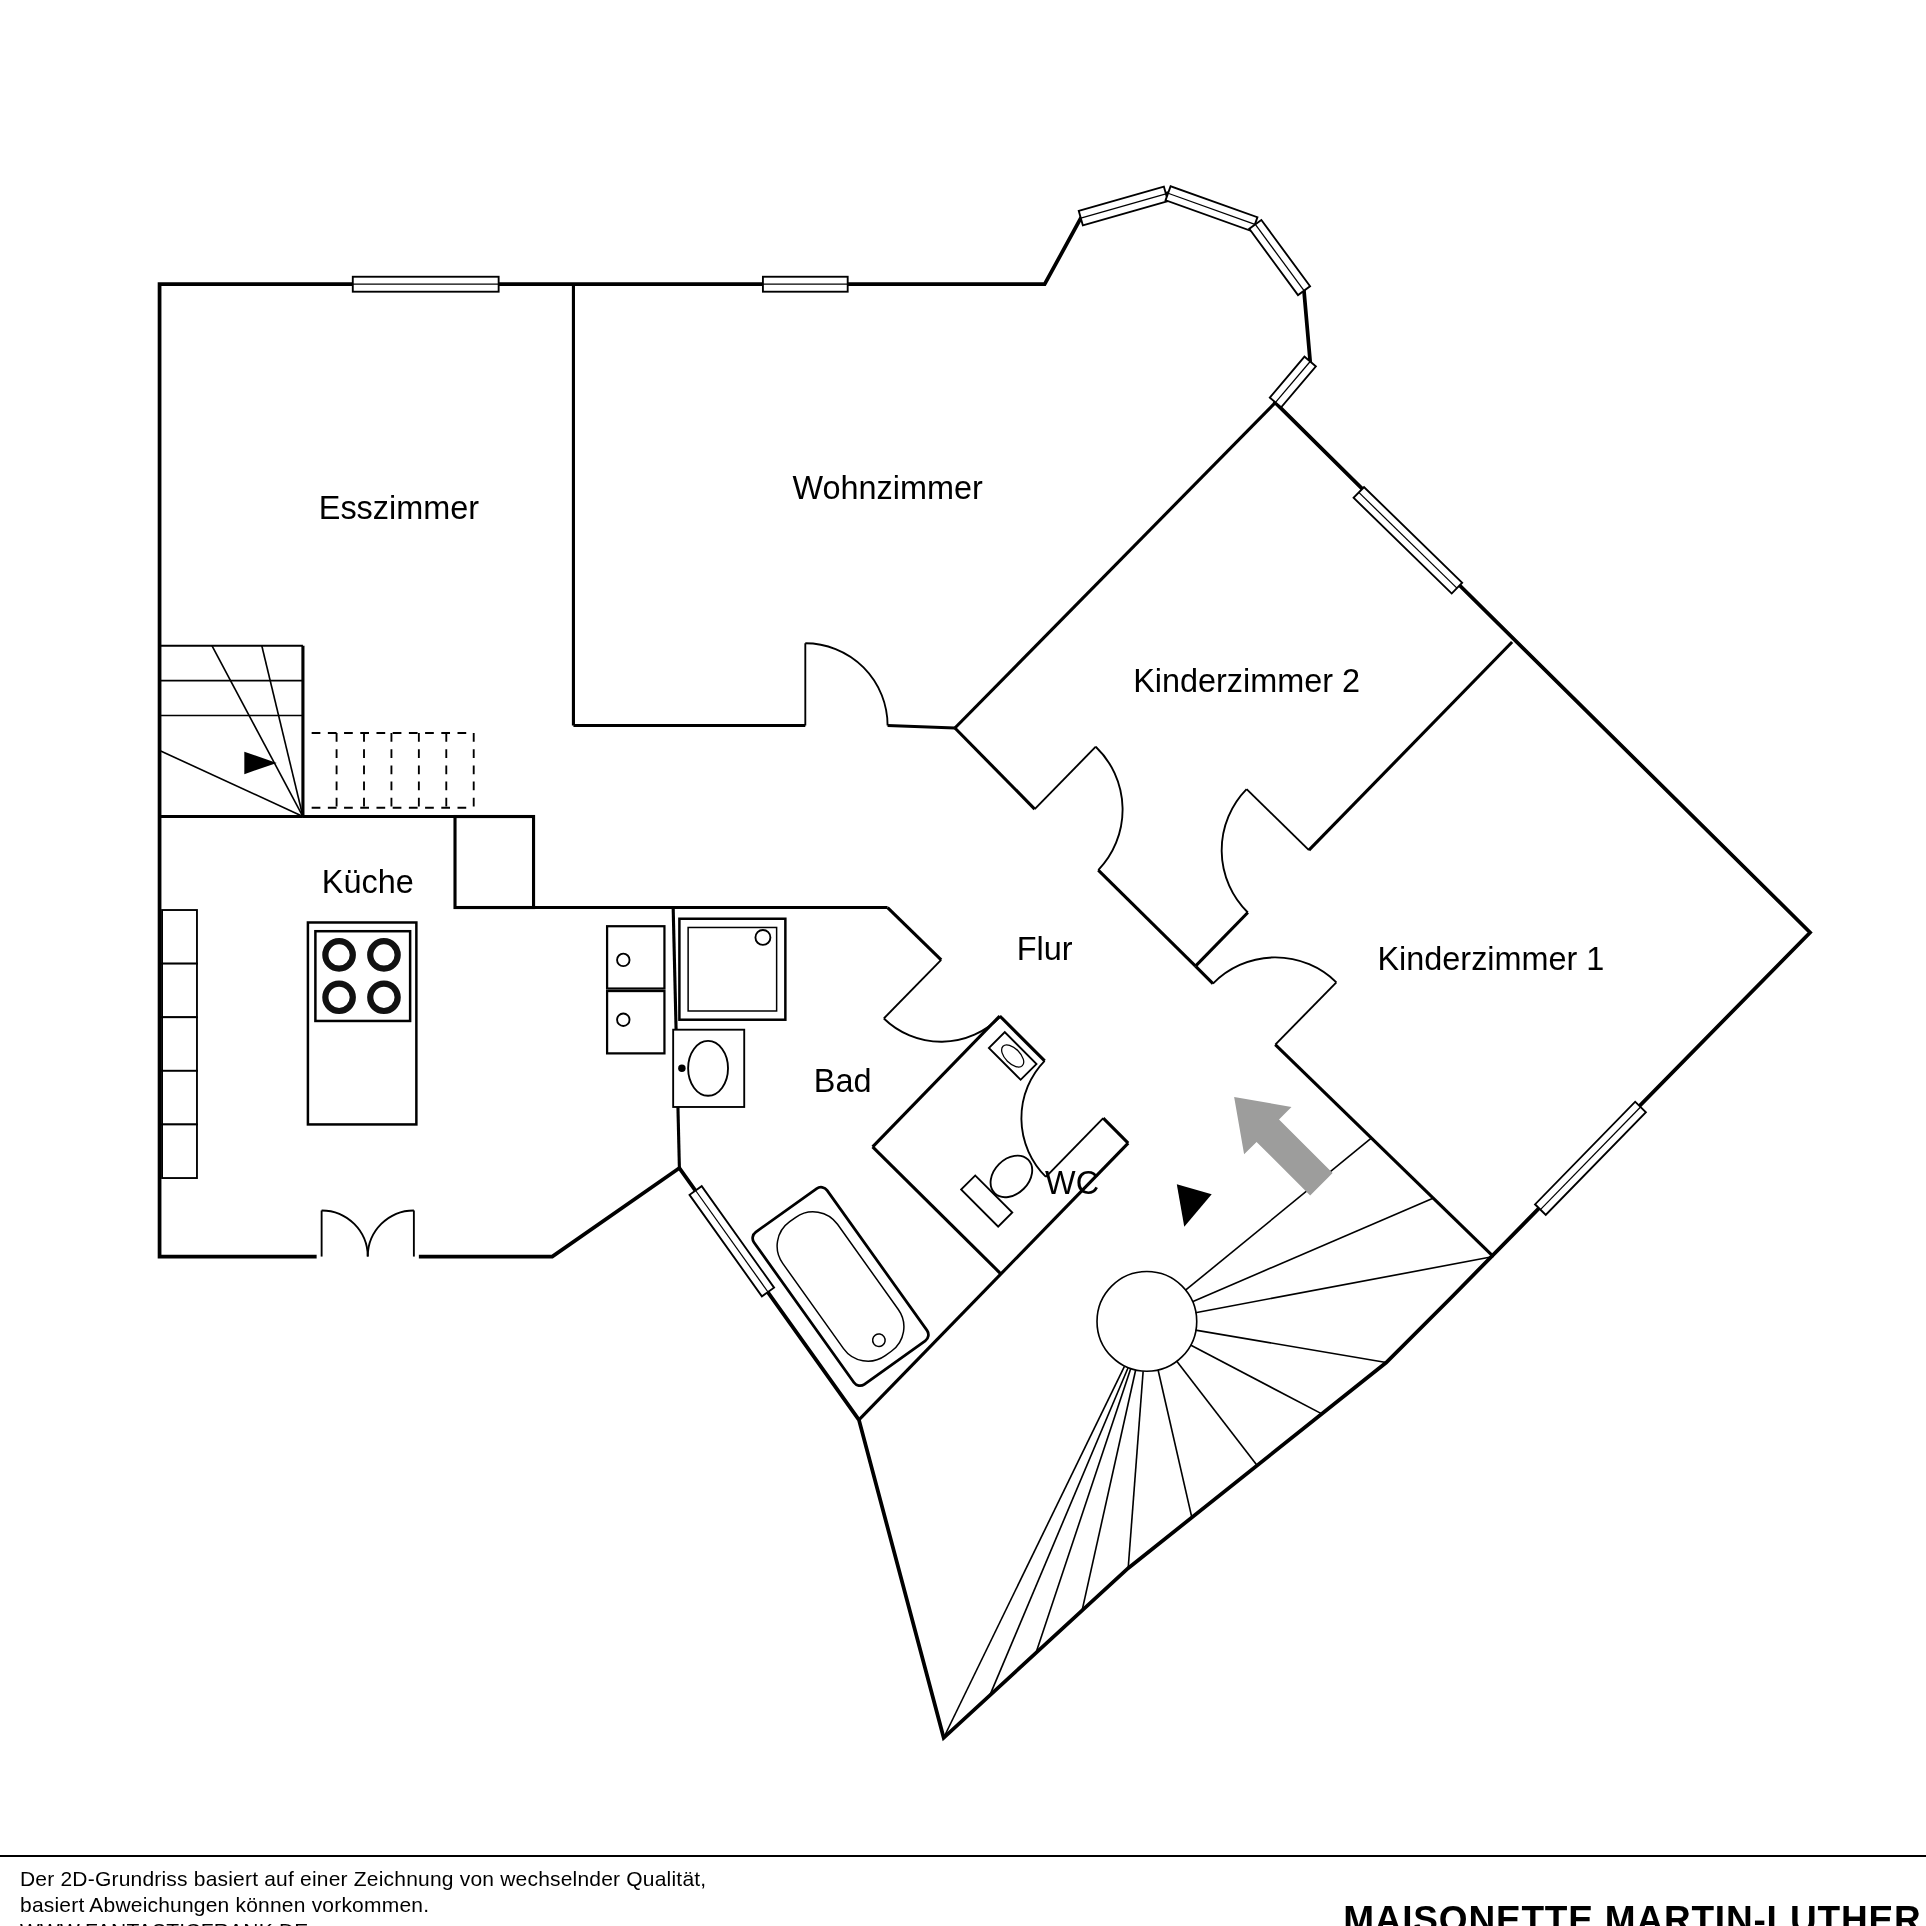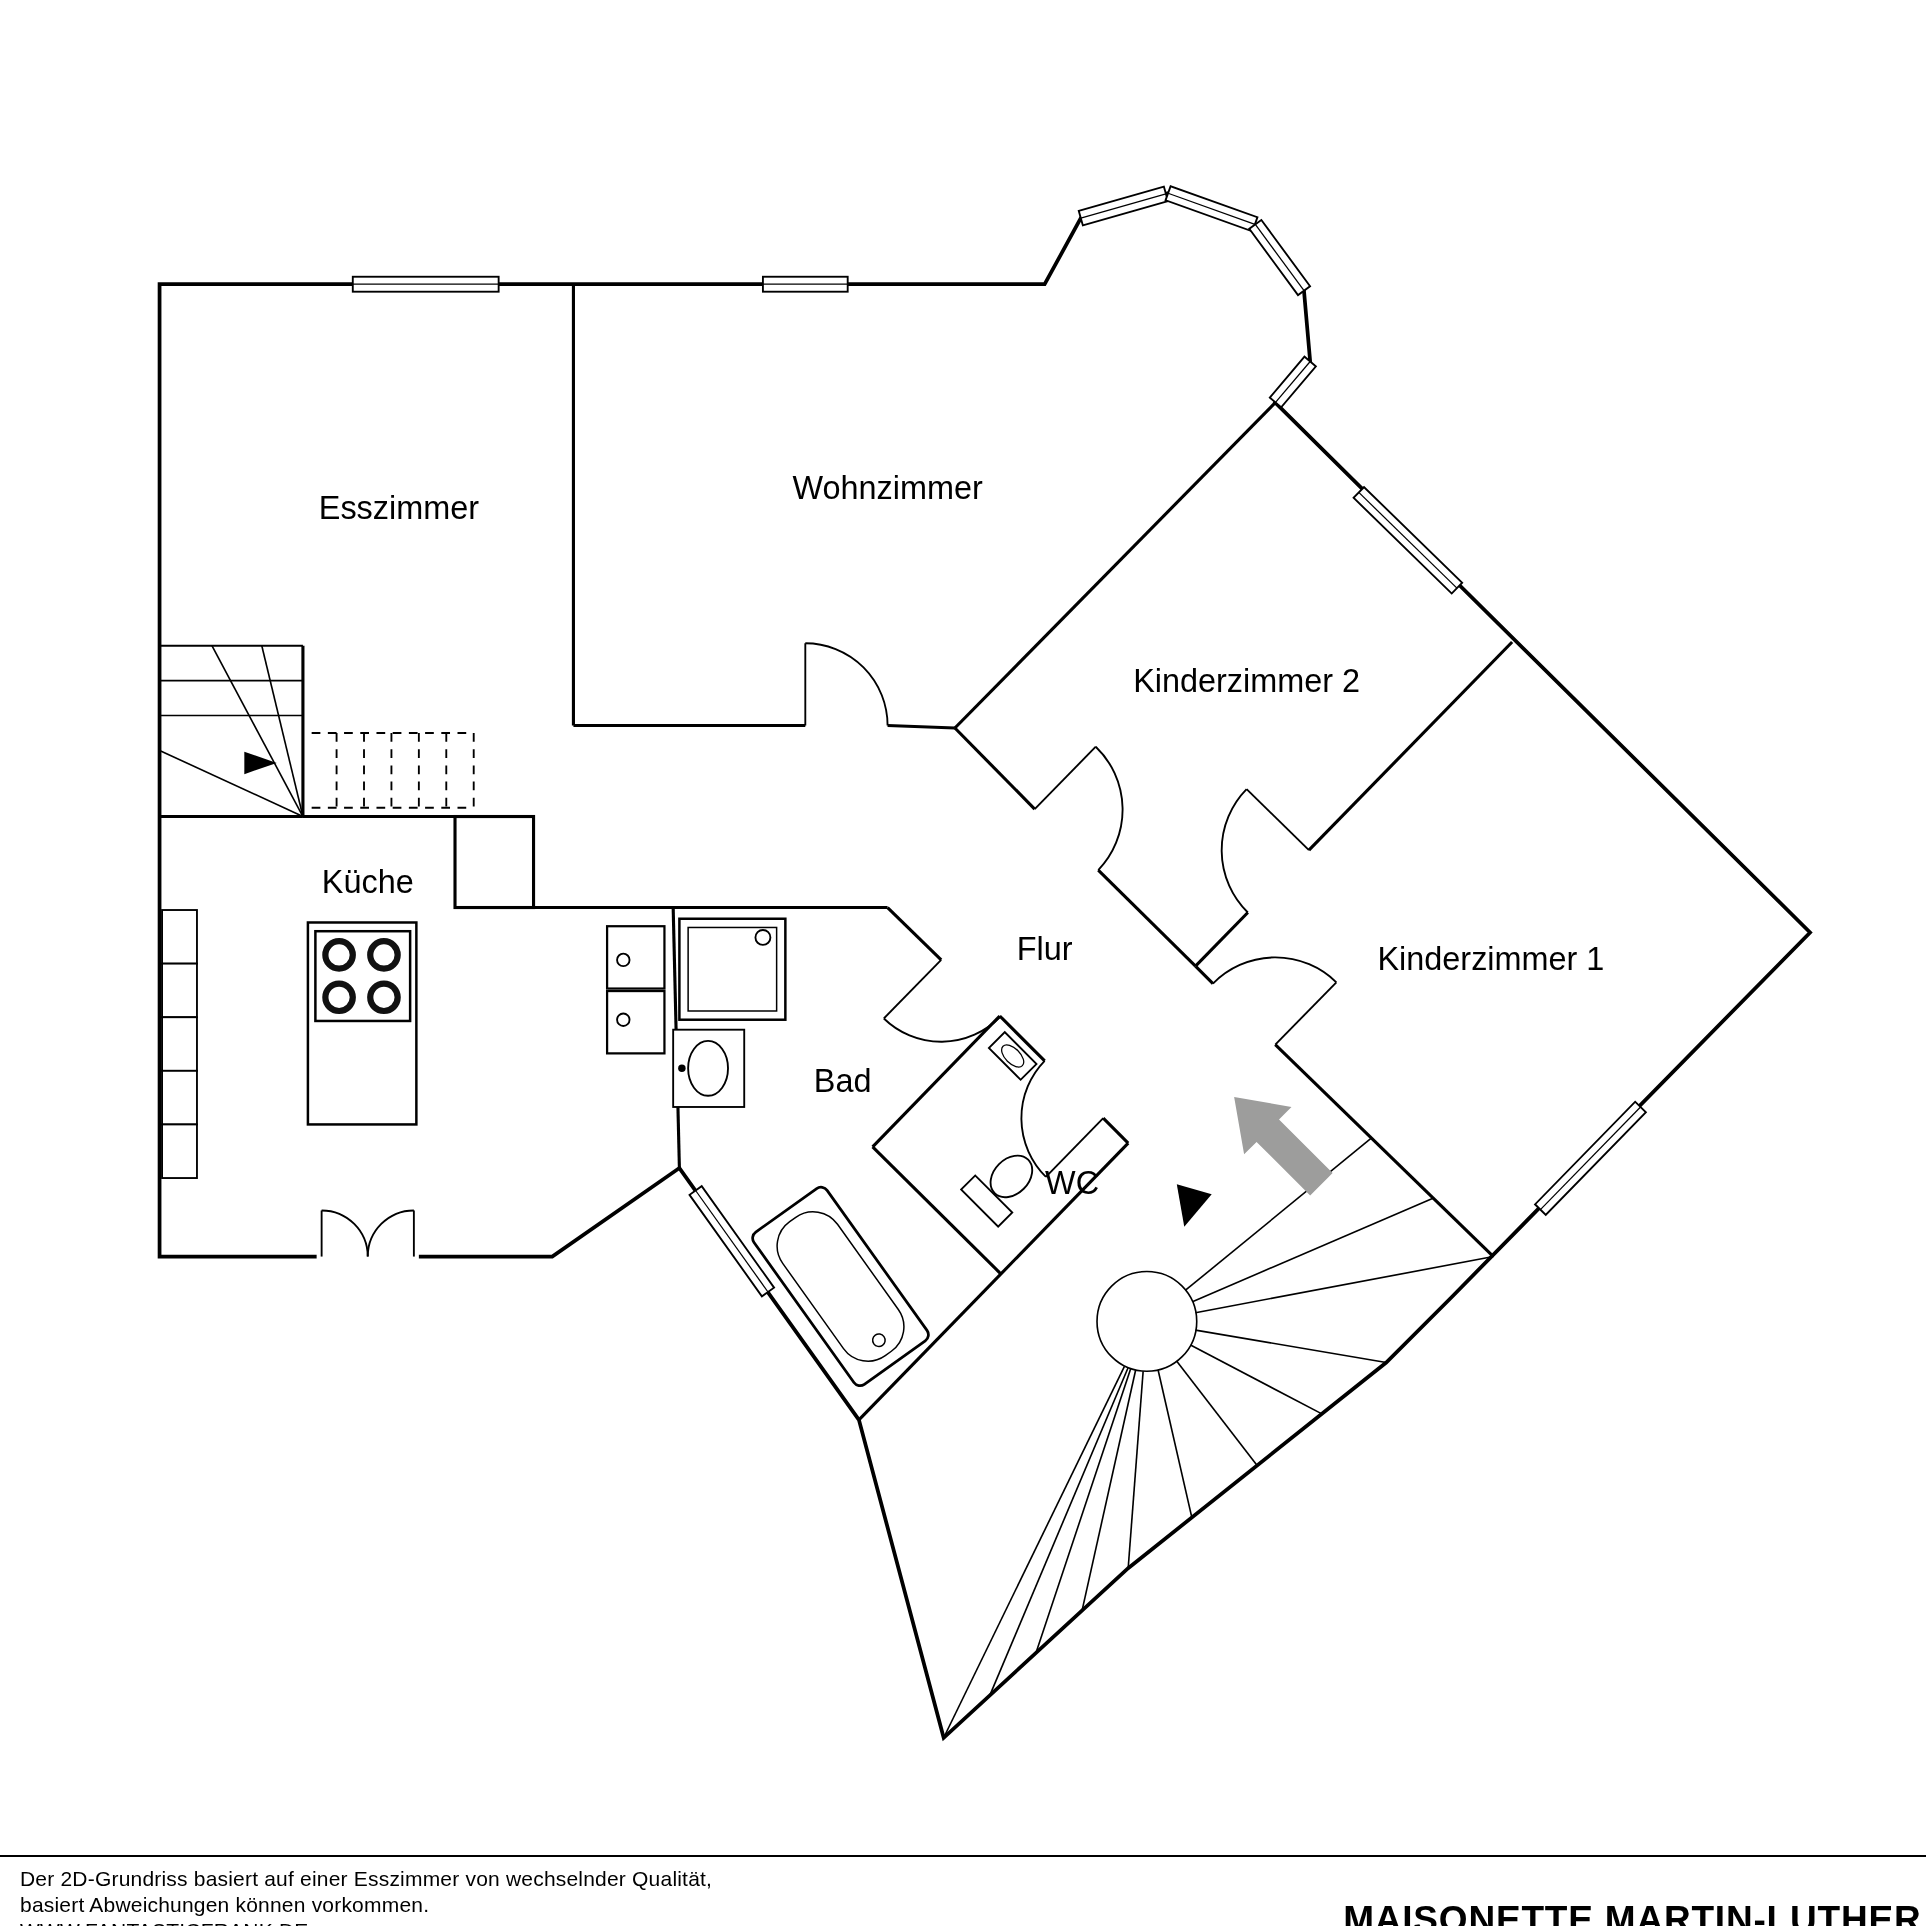--- a/index.html
+++ b/index.html
@@ -217,20 +217,20 @@
     <text x="838" y="770">Flur</text>
     <text x="676" y="876">Bad</text>
     <text x="860" y="958">WC</text>
   </g>
 </svg>
 </div>
 
 <div class="footer">
   <div class="footer-row">
     <div class="disclaimer">
-      <div>Der 2D-Grundriss basiert auf einer Esszimmer von wechselnder Qualität,</div>
+      <div>Der 2D-Grundriss basiert auf einer Zeichnung von wechselnder Qualität,</div>
       <div>basiert Abweichungen können vorkommen.</div>
       <div>WWW.FANTASTICFRANK.DE</div>
     </div>
     <div class="plan-title">MAISONETTE MARTIN-LUTHER</div>
   </div>
 </div>
 
 
 </body></html>

